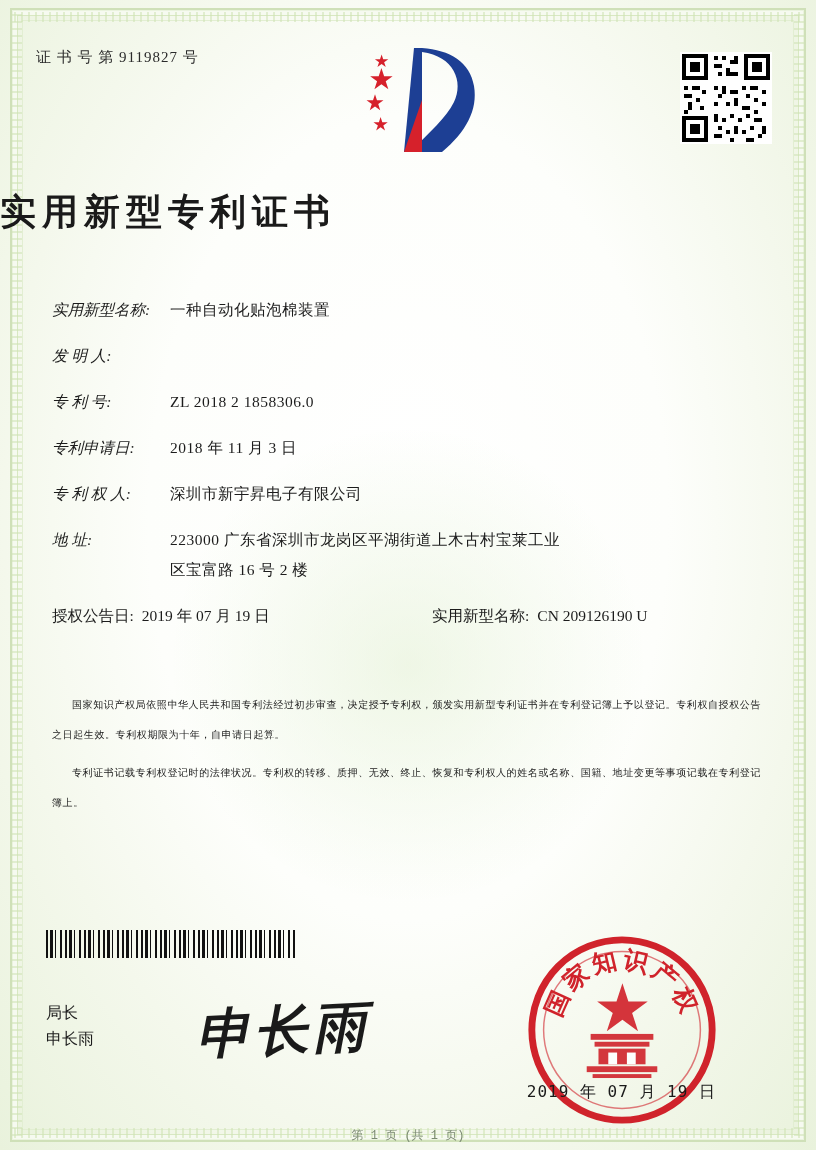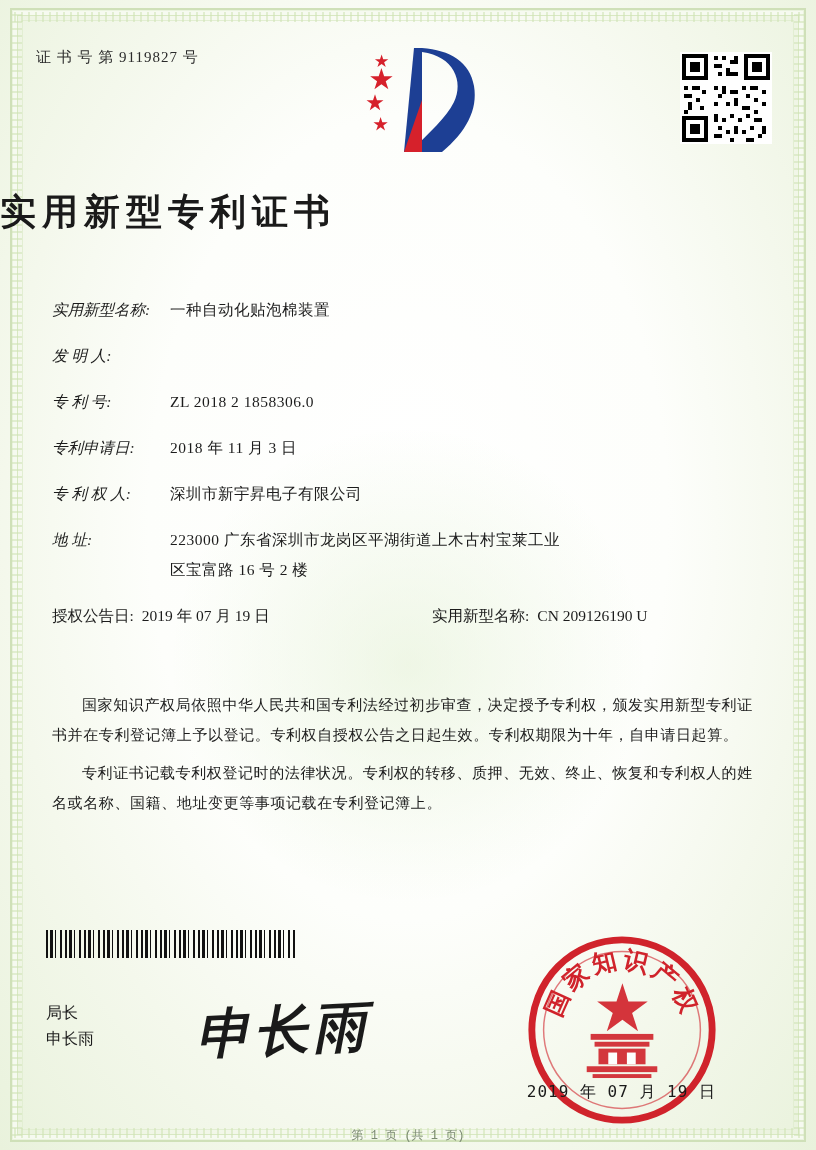--- a/index.html
+++ b/index.html
@@ -143,21 +143,21 @@
     align-items: baseline;
   }
   .row-split .half.first { width: 380px; flex: 0 0 380px; }
   .row-split .lbl { white-space: nowrap; margin-right: 8px; }
 
   .body-text {
     position: absolute;
     left: 52px;
     right: 48px;
     top: 690px;
-    font-size: 15px;
+    font-size: 10px;
     line-height: 30px;
     color: #1c1c1c;
     font-family: Liberation Sans, sans-serif;
   }
   .body-text p {
     margin: 0 0 8px 0;
     text-indent: 2em;
     letter-spacing: 0.6px;
   }
 

